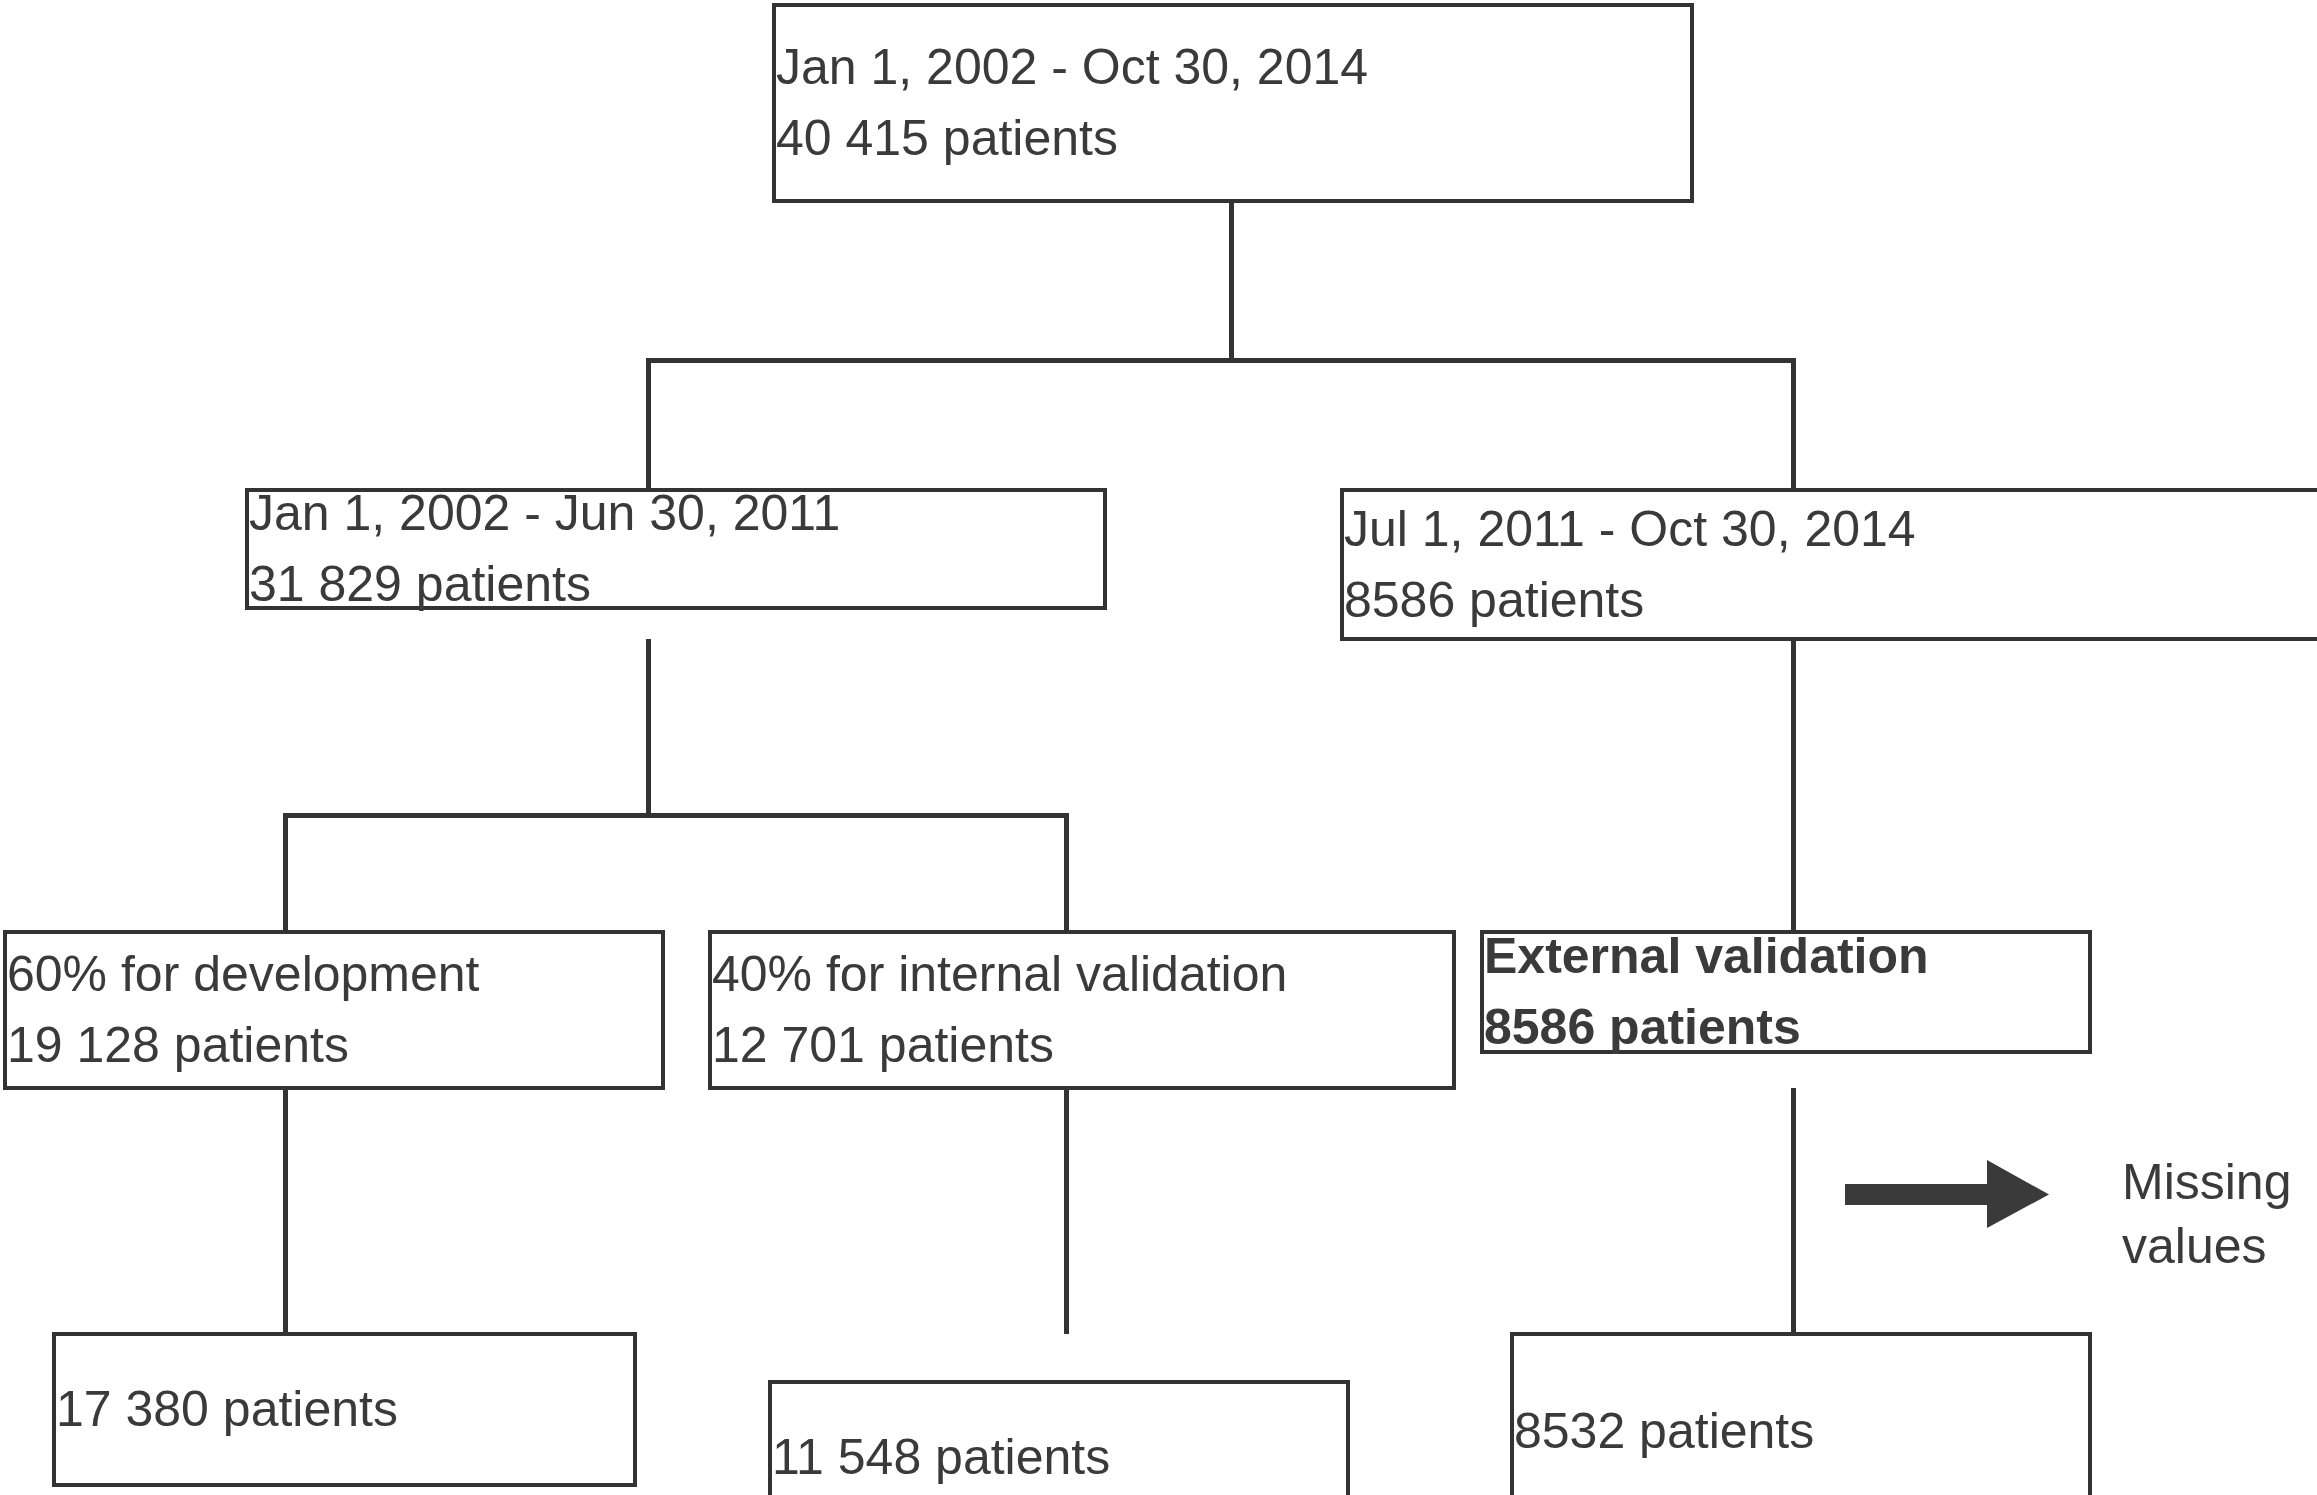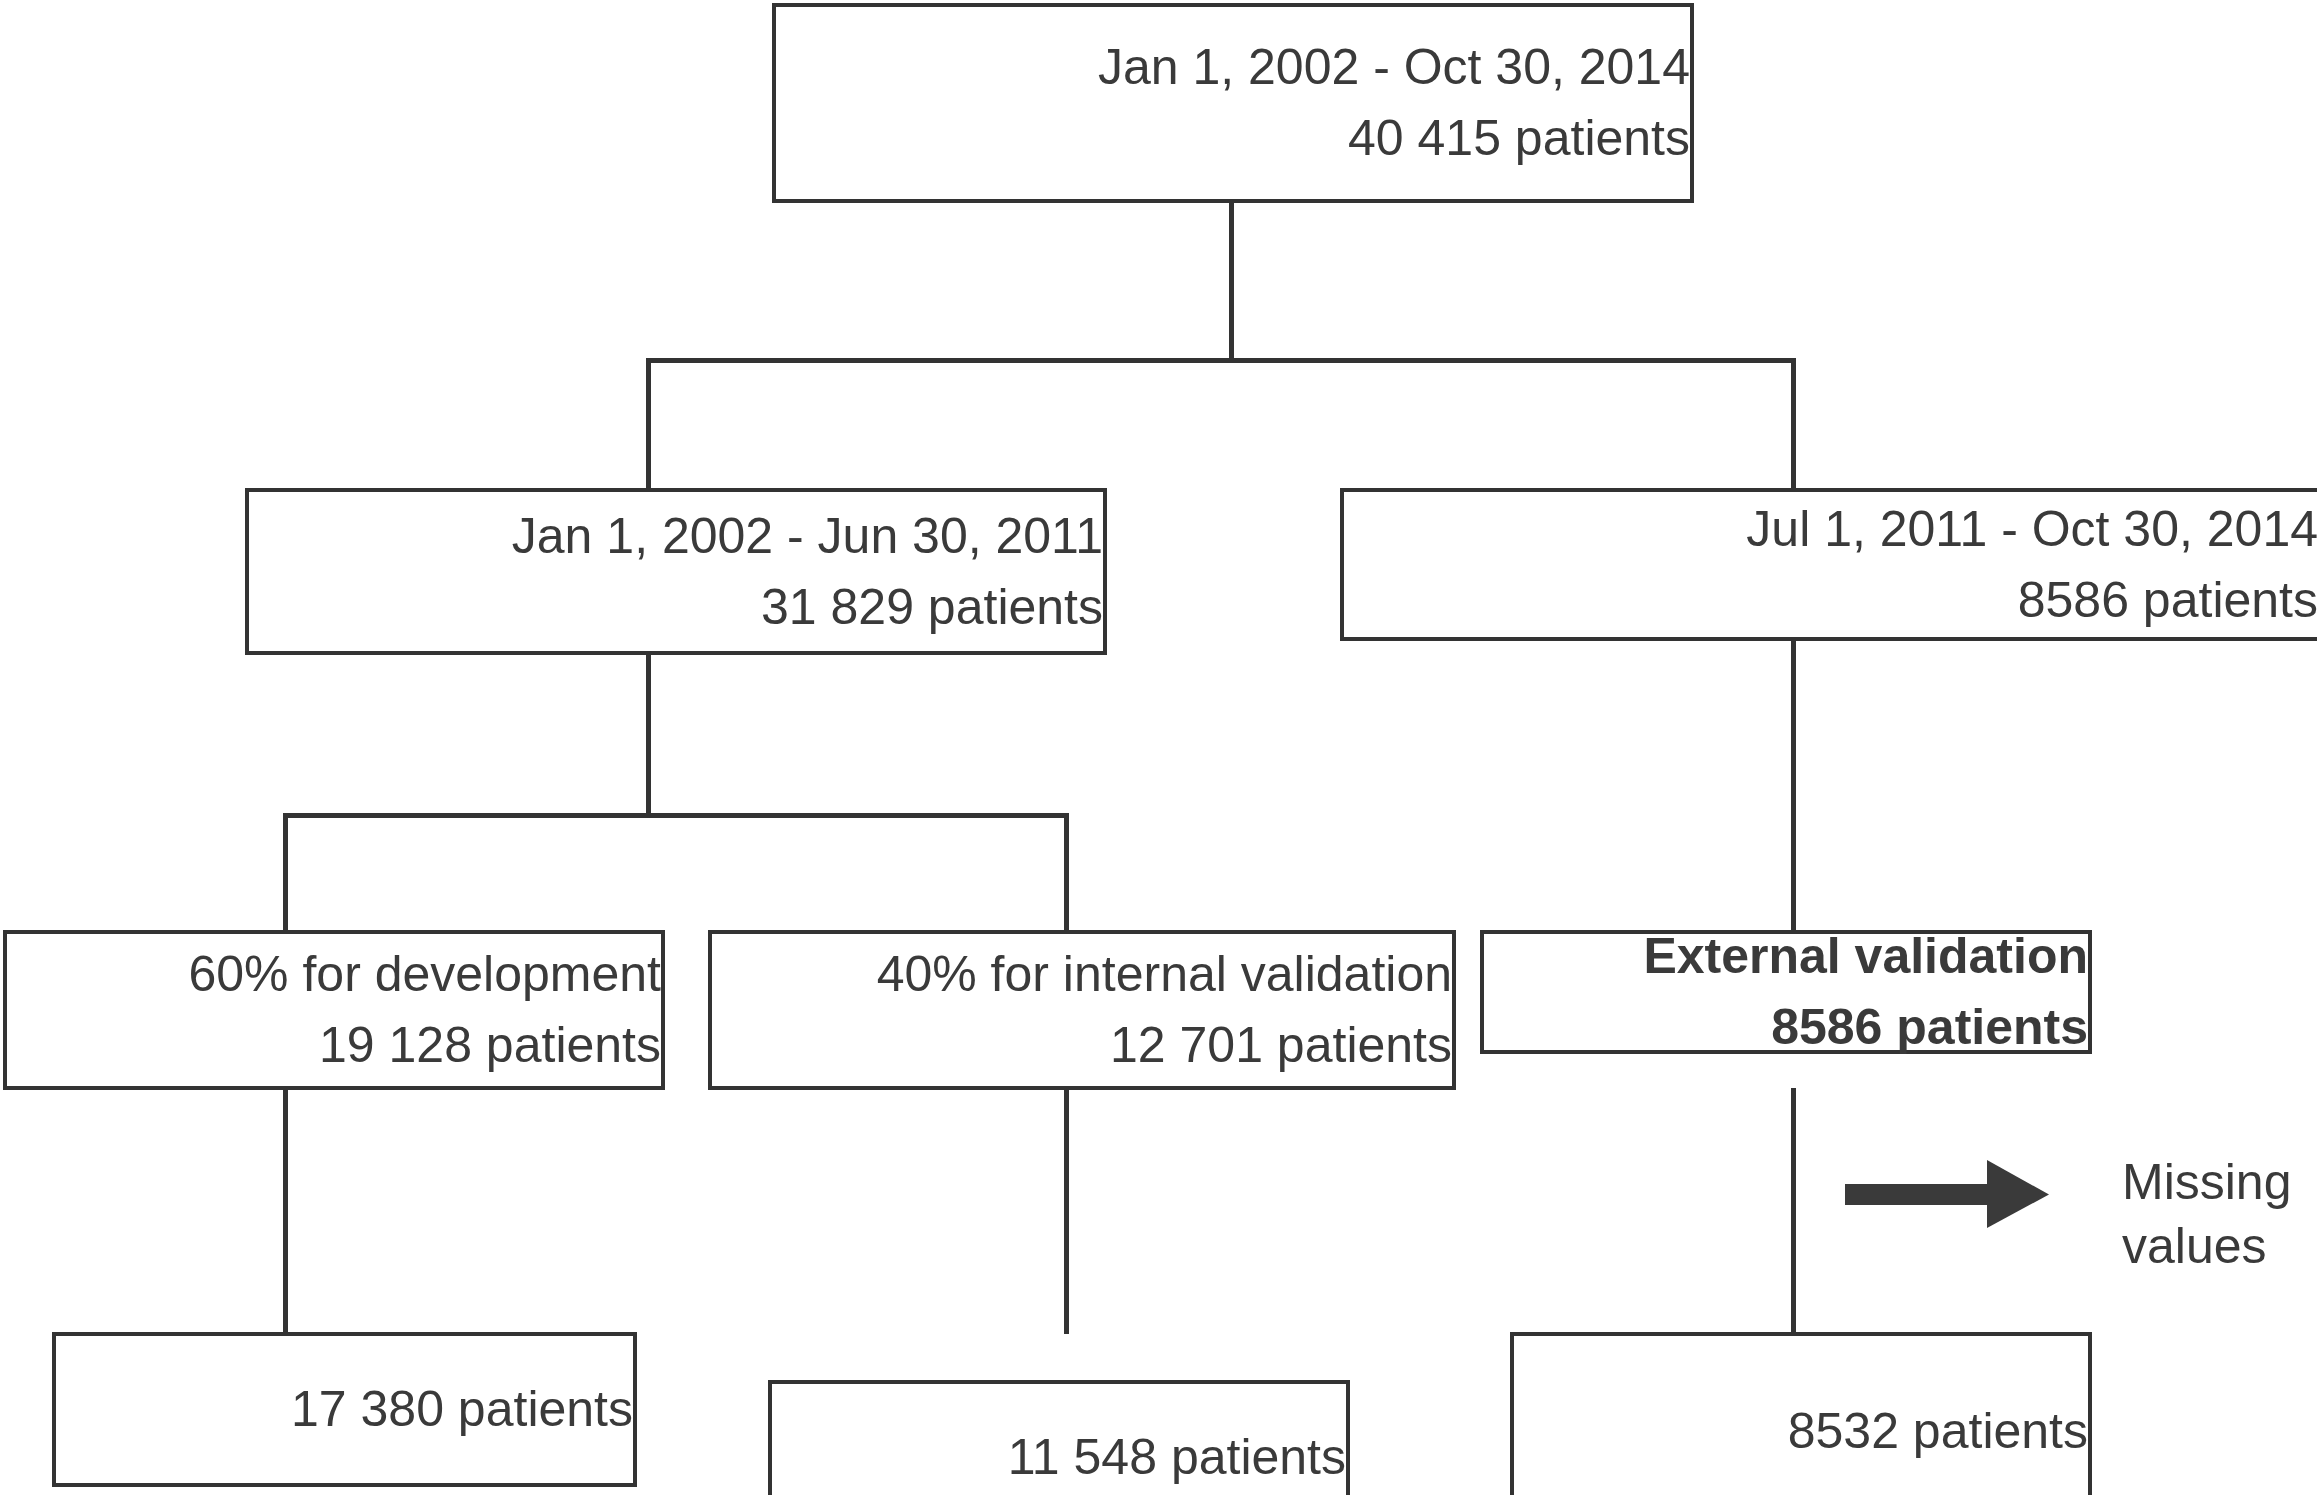--- a/index.html
+++ b/index.html
@@ -17,21 +17,21 @@
     font-family:"Liberation Sans","DejaVu Sans",sans-serif;
     color:var(--text);
   }
   .box{
     position:absolute;
     box-sizing:border-box;
     background:#ffffff;
     border:4px solid var(--line);
     display:flex;
     flex-direction:column;
-    align-items:flex-end;
+    align-items:flex-start;
     justify-content:center;
     text-align:center;
     font-size:50px;
     line-height:1.42;
     white-space:nowrap;
   }
   .conn{position:absolute;background:var(--line);}
   .vline{width:5px;}
   .hline{height:5px;}
   .annotation{
@@ -42,21 +42,21 @@
     line-height:1.28;
     text-align:left;
     white-space:nowrap;
   }
   .arrow-wrap{position:absolute;left:1845px;top:1158px;width:205px;height:72px;}
   .arrow-wrap svg{display:block;}
   .arrow-shape{fill:var(--arrow);}
 
   
   #box-total            {left:772px;  top:3px;    width:922px; height:200px;}
-  #box-dev-period       {left:245px;  top:488px;  width:862px; height:167px;}
+  #box-dev-period       {left:245px;  top:488px;  width:862px; height:122px;}
   #box-ext-period       {left:1340px; top:488px;  width:982px; height:153px;}
   #box-dev-split        {left:3px;    top:930px;  width:662px; height:160px;}
   #box-int-val-split    {left:708px;  top:930px;  width:748px; height:160px;}
   #box-ext-val          {left:1480px; top:930px;  width:612px; height:124px;font-weight:bold;}
   #box-dev-final        {left:45px;   top:1332px; width:585px; height:155px;margin-left:7px;}
   #box-int-val-final    {left:768px;  top:1332px; width:582px; height:155px;margin-top:48px;}
   #box-ext-val-final    {left:1510px; top:1332px; width:582px; height:199px;}
 
   
   #c-top-down      {left:1229px; top:201px;  height:160px;}

